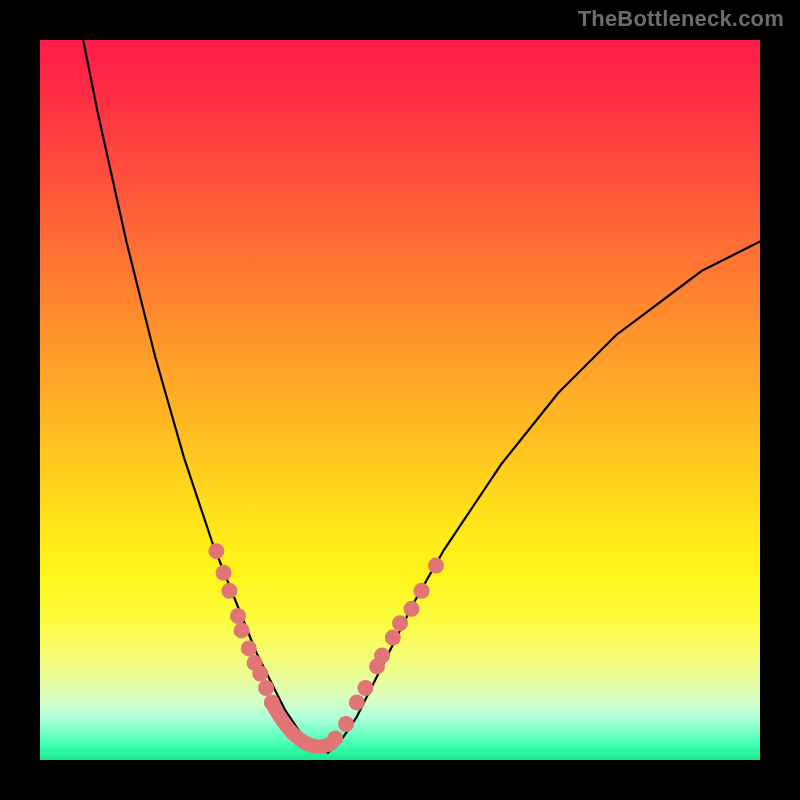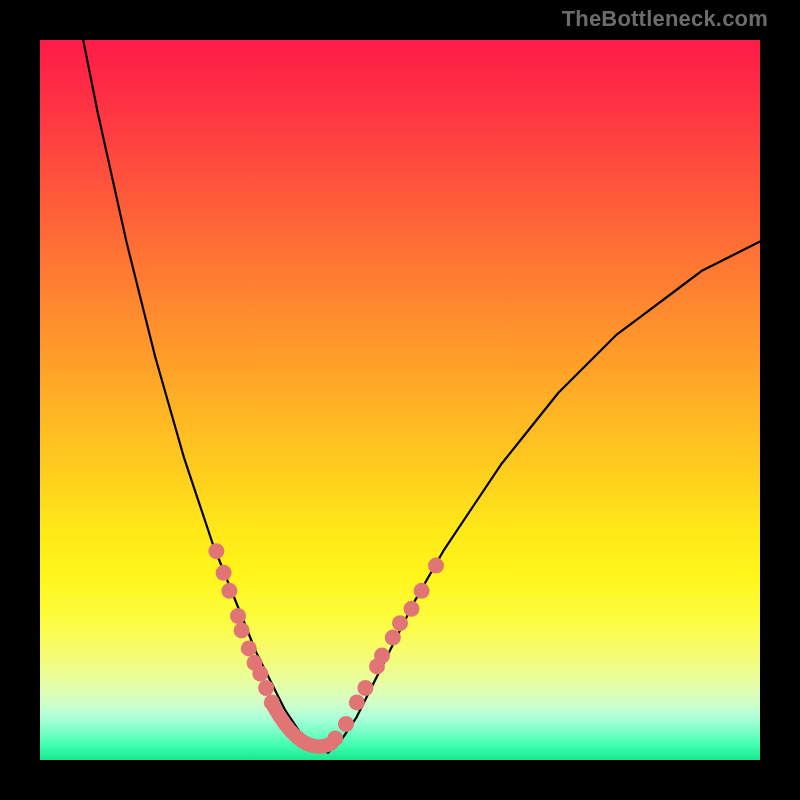--- a/index.html
+++ b/index.html
@@ -39,21 +39,21 @@
       #e8fd9f 89%,
       #d2fec8 92%,
       #b0ffd9 94%,
       #7affc6 96%,
       #3effb0 98%,
       #19e78f 100%);
   }
   .watermark {
     position: absolute;
     top: 6px;
-    right: 32px;
+    right: 16px;
     font-family: Arial, Helvetica, sans-serif;
     font-size: 22px;
     font-weight: 600;
     color: #6a6c6e;
     letter-spacing: 0.2px;
   }
   svg.curve {
     position: absolute;
     left: 0;
     top: 0;

